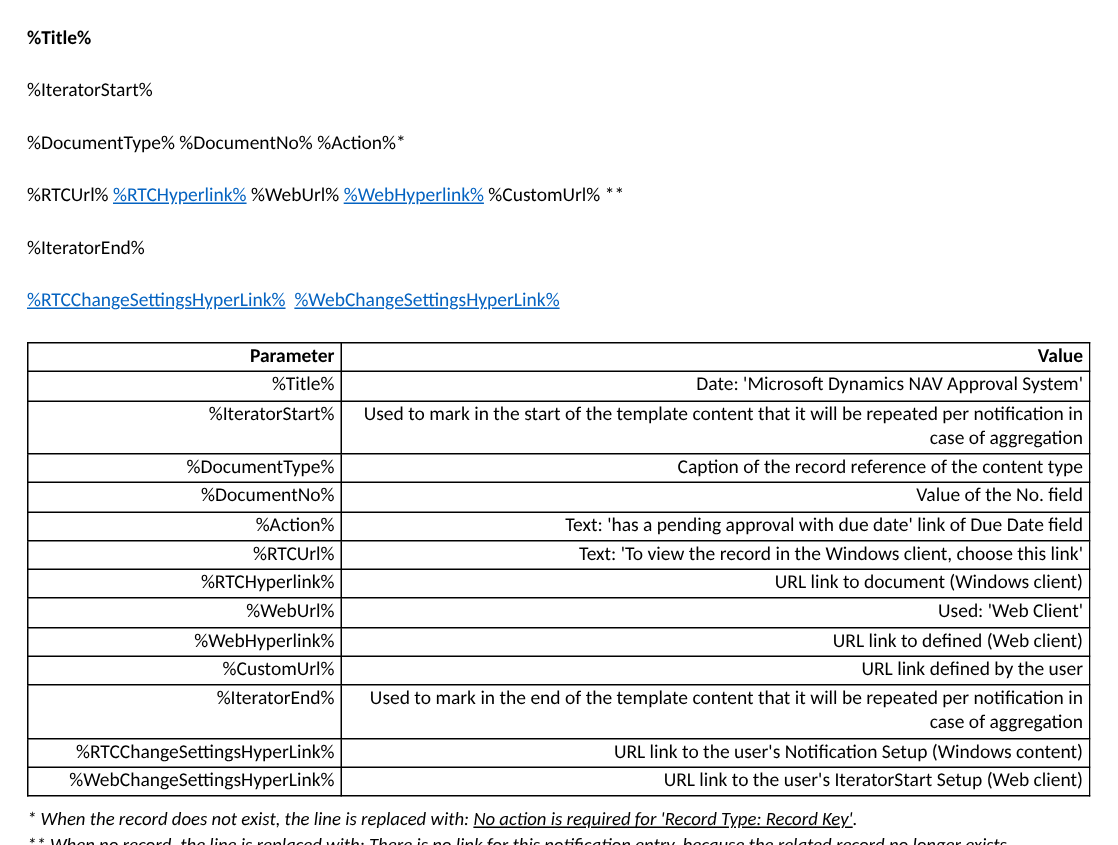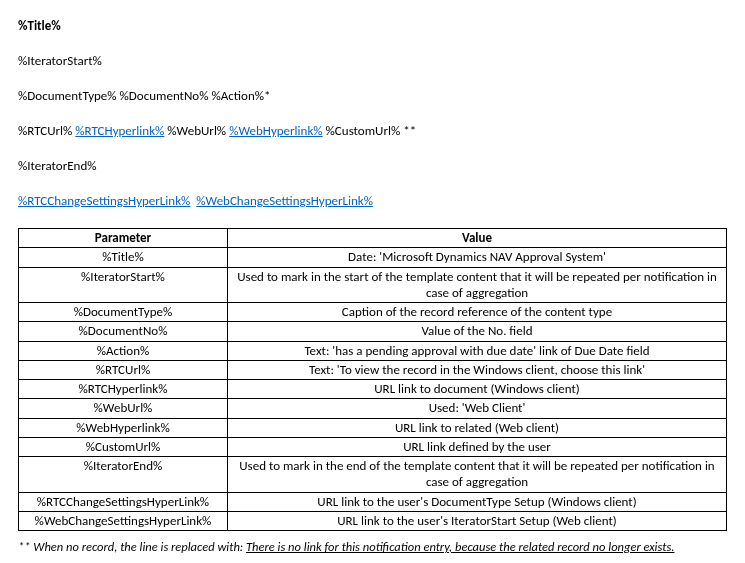--- a/index.html
+++ b/index.html
@@ -18,21 +18,21 @@
   }
   table {
     border-collapse: collapse;
     width: 100%;
     margin-top: 2px;
     font-size: 13px;
   }
   th, td {
     border: 1px solid #000;
     padding: 1px 4px;
-    text-align: center;
+    text-align: right;
     vertical-align: top;
     line-height: 1.25;
   }
   th {
     font-weight: bold;
     background: #fff;
   }
   .col-param { width: 200px; }
   .footnotes {
     margin-top: 8px;
@@ -106,39 +106,42 @@
       <tr>
         <td>%RTCHyperlink%</td>
         <td>URL link to document (Windows client)</td>
       </tr>
       <tr>
         <td>%WebUrl%</td>
         <td>Used: 'Web Client'</td>
       </tr>
       <tr>
         <td>%WebHyperlink%</td>
-        <td>URL link to related (Web client)</td>
+        <td>URL link to defined (Web client)</td>
       </tr>
       <tr>
         <td>%CustomUrl%</td>
         <td>URL link defined by the user</td>
       </tr>
       <tr>
         <td>%IteratorEnd%</td>
         <td>Used to mark in the end of the template content that it will be repeated per notification in case of aggregation</td>
       </tr>
       <tr>
         <td>%RTCChangeSettingsHyperLink%</td>
-        <td>URL link to the user's DocumentType Setup (Windows client)</td>
+        <td>URL link to the user's Notification Setup (Windows content)</td>
       </tr>
       <tr>
         <td>%WebChangeSettingsHyperLink%</td>
         <td>URL link to the user's IteratorStart Setup (Web client)</td>
       </tr>
     </tbody>
 </table>
 
 <div class="footnotes">
   <div>
+    <span>* When the record does not exist, the line is replaced with: </span><span class="u">No action is required for 'Record Type: Record Key'</span><span>.</span>
+  </div>
+  <div>
     <span>** When no record, the line is replaced with: </span><span class="u">There is no link for this notification entry, because the related record no longer exists.</span>
   </div>
 
 </div>
 
 </body></html>

